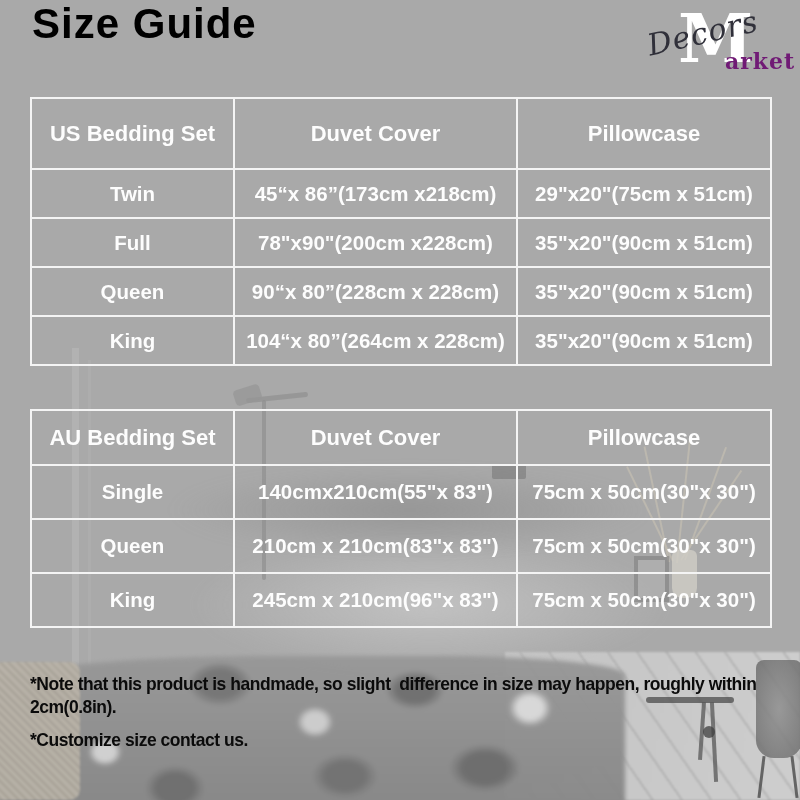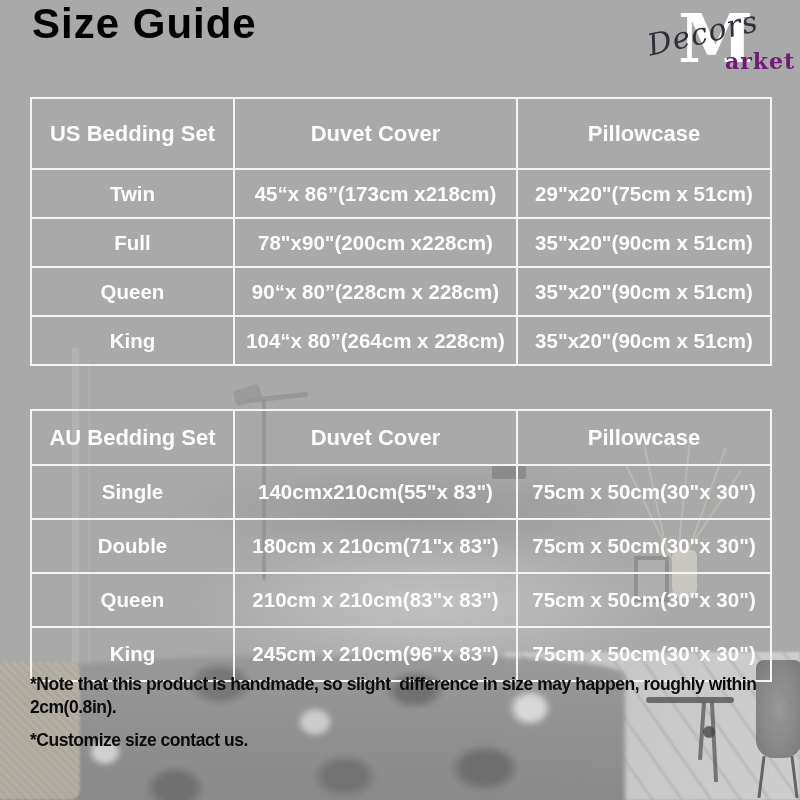--- a/index.html
+++ b/index.html
@@ -174,25 +174,20 @@
         <th>Pillowcase</th>
       </tr>
     </thead>
     <tbody>
       <tr>
         <td>Single</td>
         <td>140cmx210cm(55"x 83")</td>
         <td>75cm x 50cm(30"x 30")</td>
       </tr>
       <tr>
-        <td>Double</td>
-        <td>180cm x 210cm(71"x 83")</td>
-        <td>75cm x 50cm(30"x 30")</td>
-      </tr>
-      <tr>
         <td>Queen</td>
         <td>210cm x 210cm(83"x 83")</td>
         <td>75cm x 50cm(30"x 30")</td>
       </tr>
       <tr>
         <td>King</td>
         <td>245cm x 210cm(96"x 83")</td>
         <td>75cm x 50cm(30"x 30")</td>
       </tr>
     </tbody>

